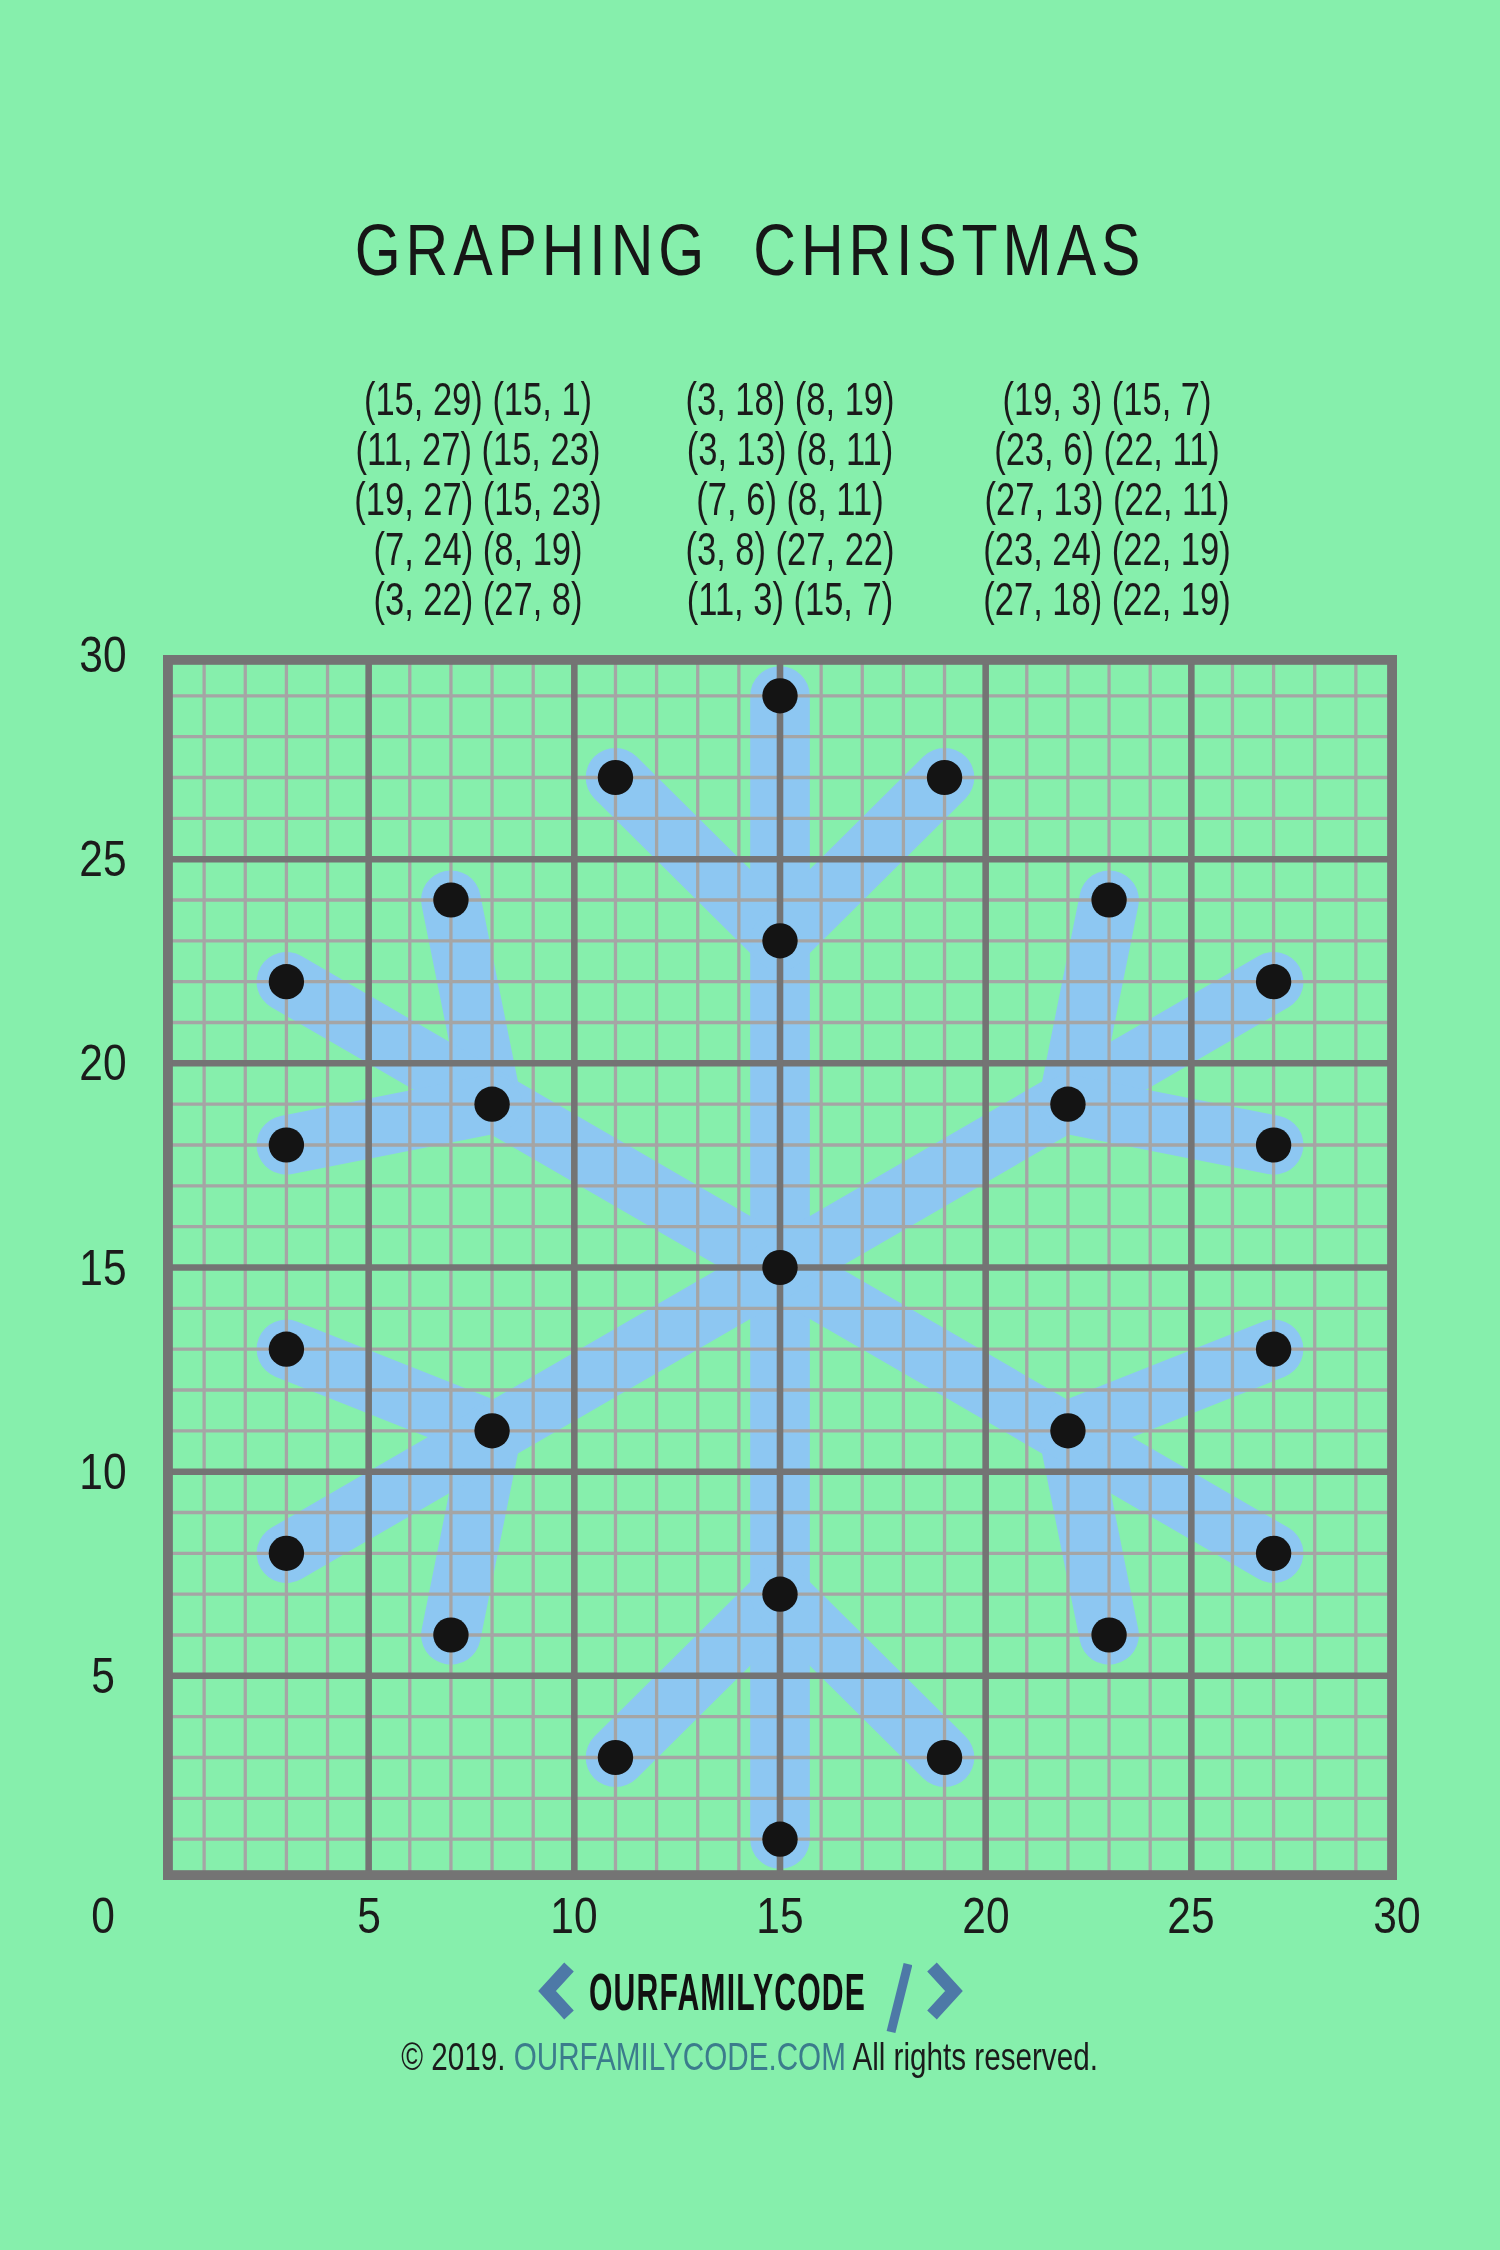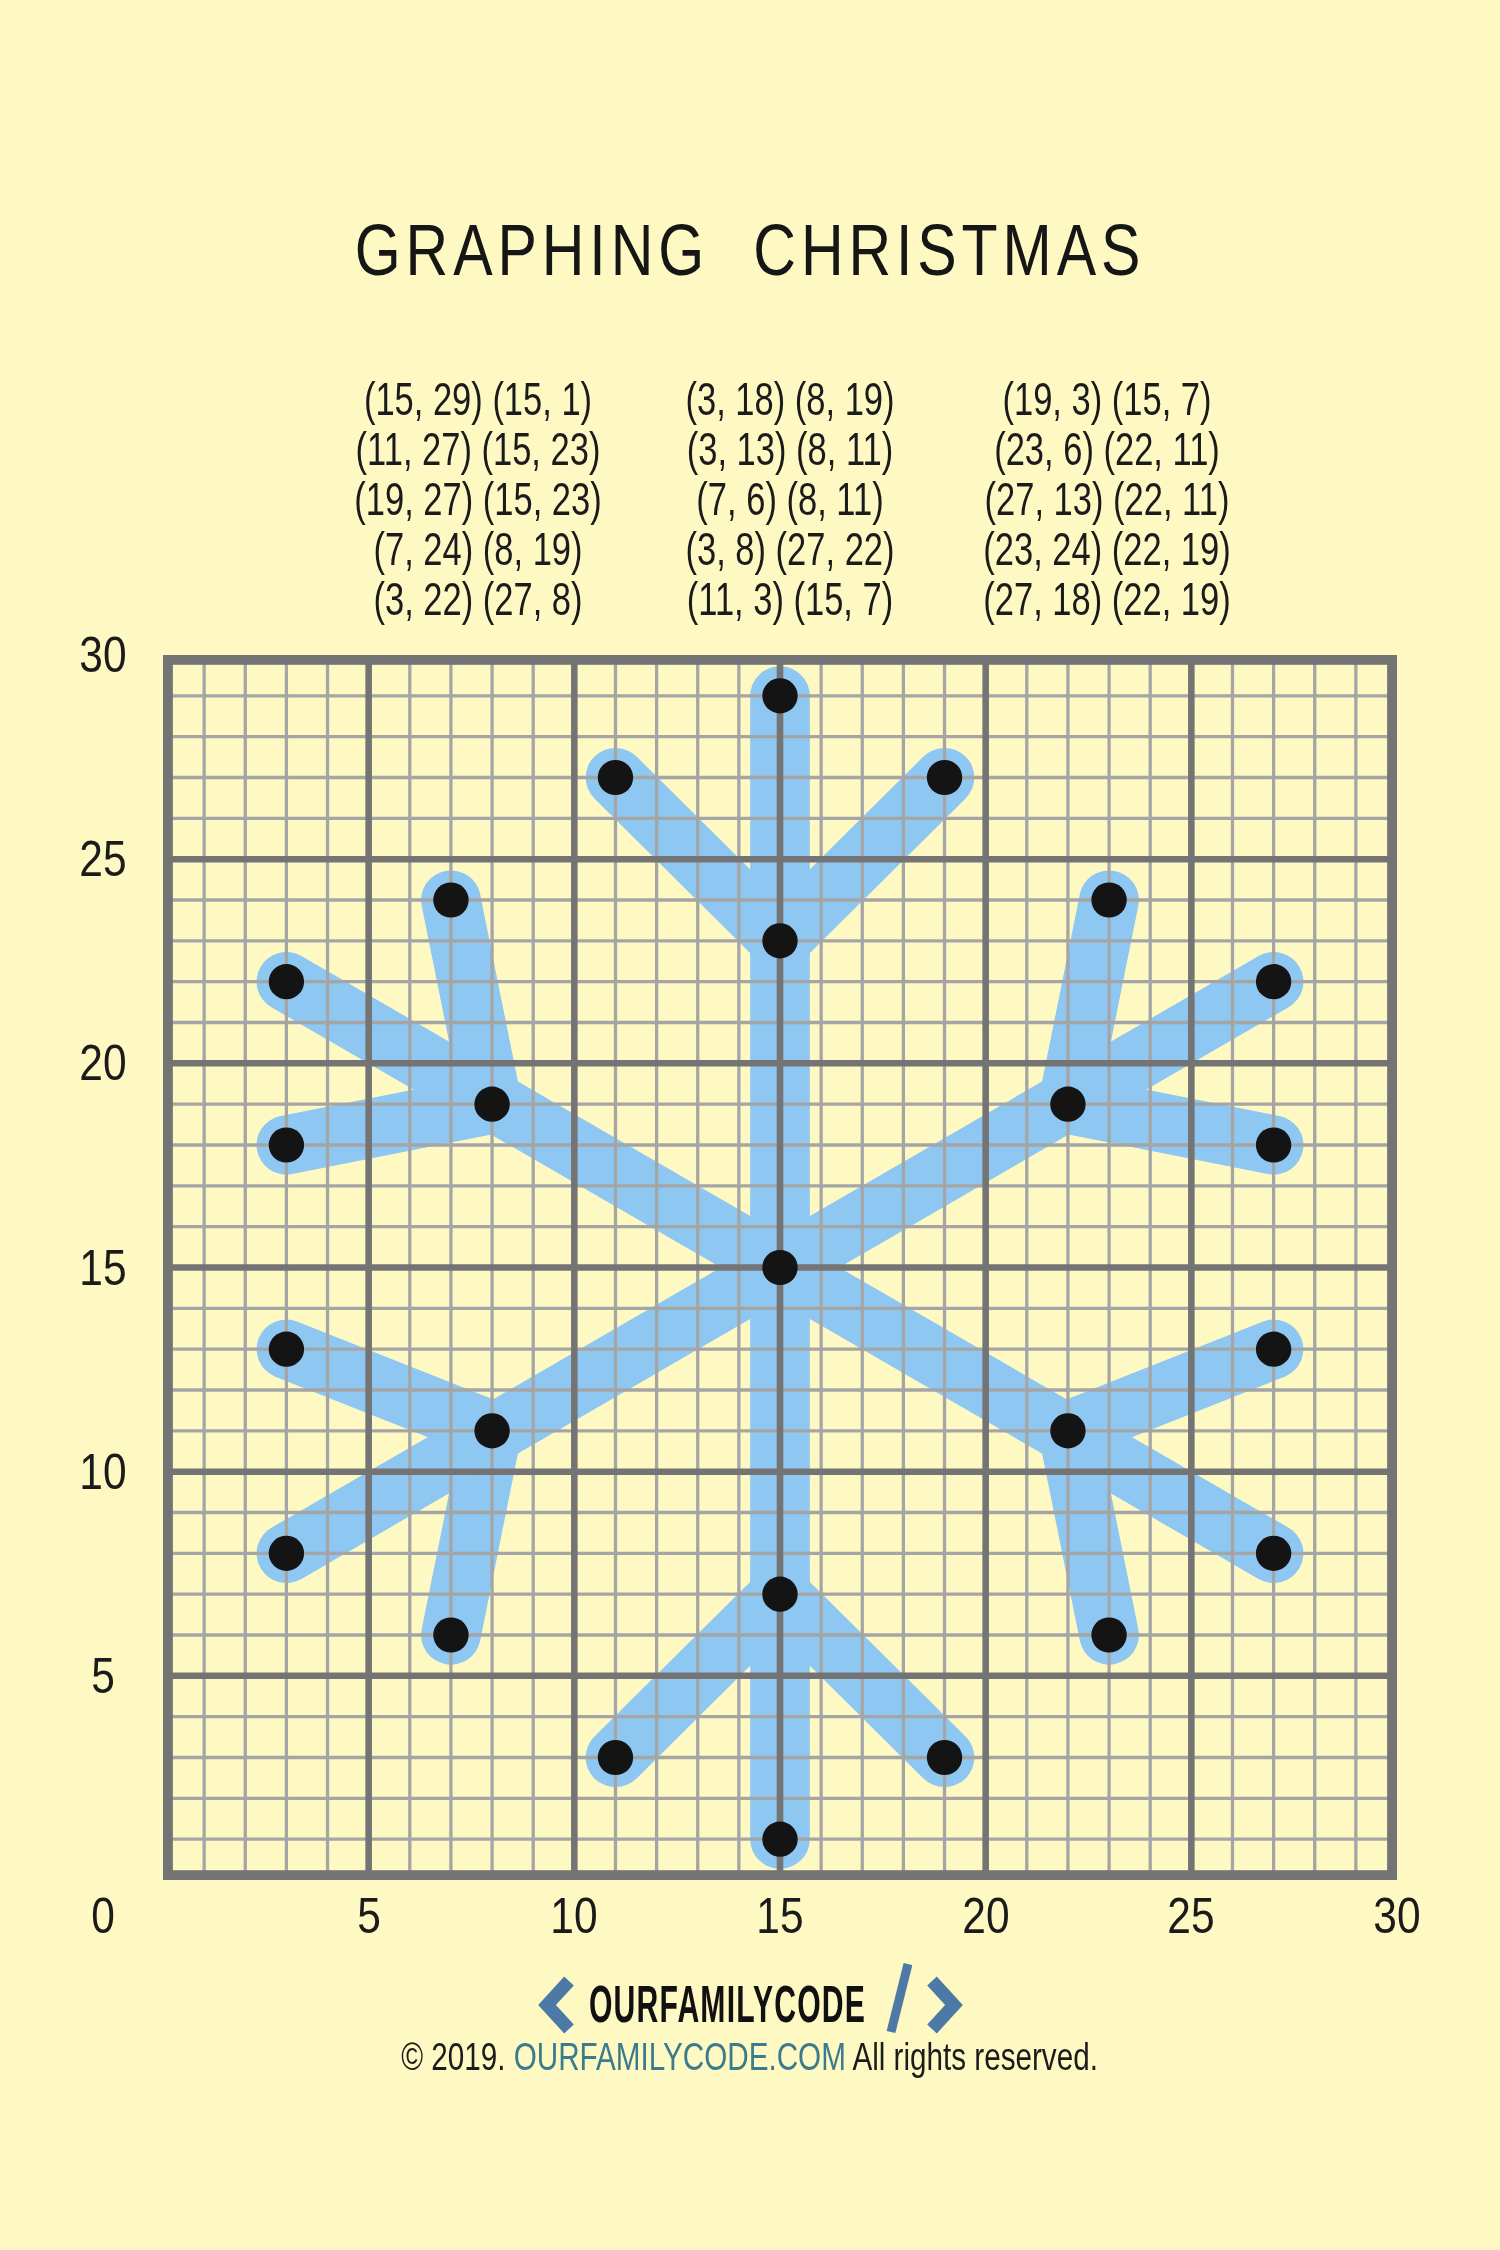--- a/index.html
+++ b/index.html
@@ -1,17 +1,17 @@
 <!DOCTYPE html>
 <html><head>
 <meta charset="utf-8">
 <style>
   html,body{margin:0;padding:0;}
   body{background:#ffffff;font-family:"Liberation Sans", sans-serif;color:#1b1b1b;}
-  .page{position:relative;width:1500px;height:2250px;background:#fef9c3;overflow:hidden;}
+  .page{position:relative;width:1500px;height:2250px;background:#86efac;overflow:hidden;}
 
   .center-row{position:absolute;left:0;width:100%;text-align:center;white-space:nowrap;}
   .squeeze{display:inline-block;transform-origin:center center;}
 
   .title-wrap{top:214px;line-height:72px;}
   .title-text{font-size:72px;font-weight:400;letter-spacing:6px;word-spacing:28px;transform:scaleX(0.82);color:#161616;}
 
   .subtitle-wrap{top:296px;line-height:46px;}
   .subtitle-text{font-size:41px;font-weight:400;transform:scaleX(0.90);color:#222;}
 
@@ -20,21 +20,21 @@
   .coord-col span{display:block;}
   #coord-col-1{left:478px;transform:translateX(-50%) scaleX(0.75);}
   #coord-col-2{left:790px;transform:translateX(-50%) scaleX(0.75);}
   #coord-col-3{left:1107px;transform:translateX(-50%) scaleX(0.75);}
 
   #grid-svg{position:absolute;left:163px;top:655px;width:1234px;height:1225px;display:block;}
   #tick-labels{position:absolute;left:0;top:0;width:100%;height:100%;pointer-events:none;}
   .tick-label{position:absolute;font-size:50px;color:#1b1b1b;white-space:nowrap;
               transform:translate(-50%,-50%) scaleX(0.85);}
 
-  .logo-row{position:absolute;top:1960px;left:0;width:100%;display:flex;justify-content:center;align-items:flex-end;gap:13px;}
+  .logo-row{position:absolute;top:1960px;left:0;width:100%;display:flex;justify-content:center;align-items:flex-start;gap:13px;}
   .logo-text-box{position:relative;width:284px;height:64px;}
   .logo-text{position:absolute;left:0;top:50%;transform:translateY(-50%) scaleX(0.58);transform-origin:left center;
              font-size:52px;font-weight:bold;letter-spacing:2px;color:#111;white-space:nowrap;}
   .logo-glyph{display:block;}
 
   .copyright-wrap{top:2034px;line-height:46px;text-decoration:underline;}
   .copyright-text{font-size:38px;transform:scaleX(0.78);color:#1b1b1b;}
 </style>
 </head>
 <body>

